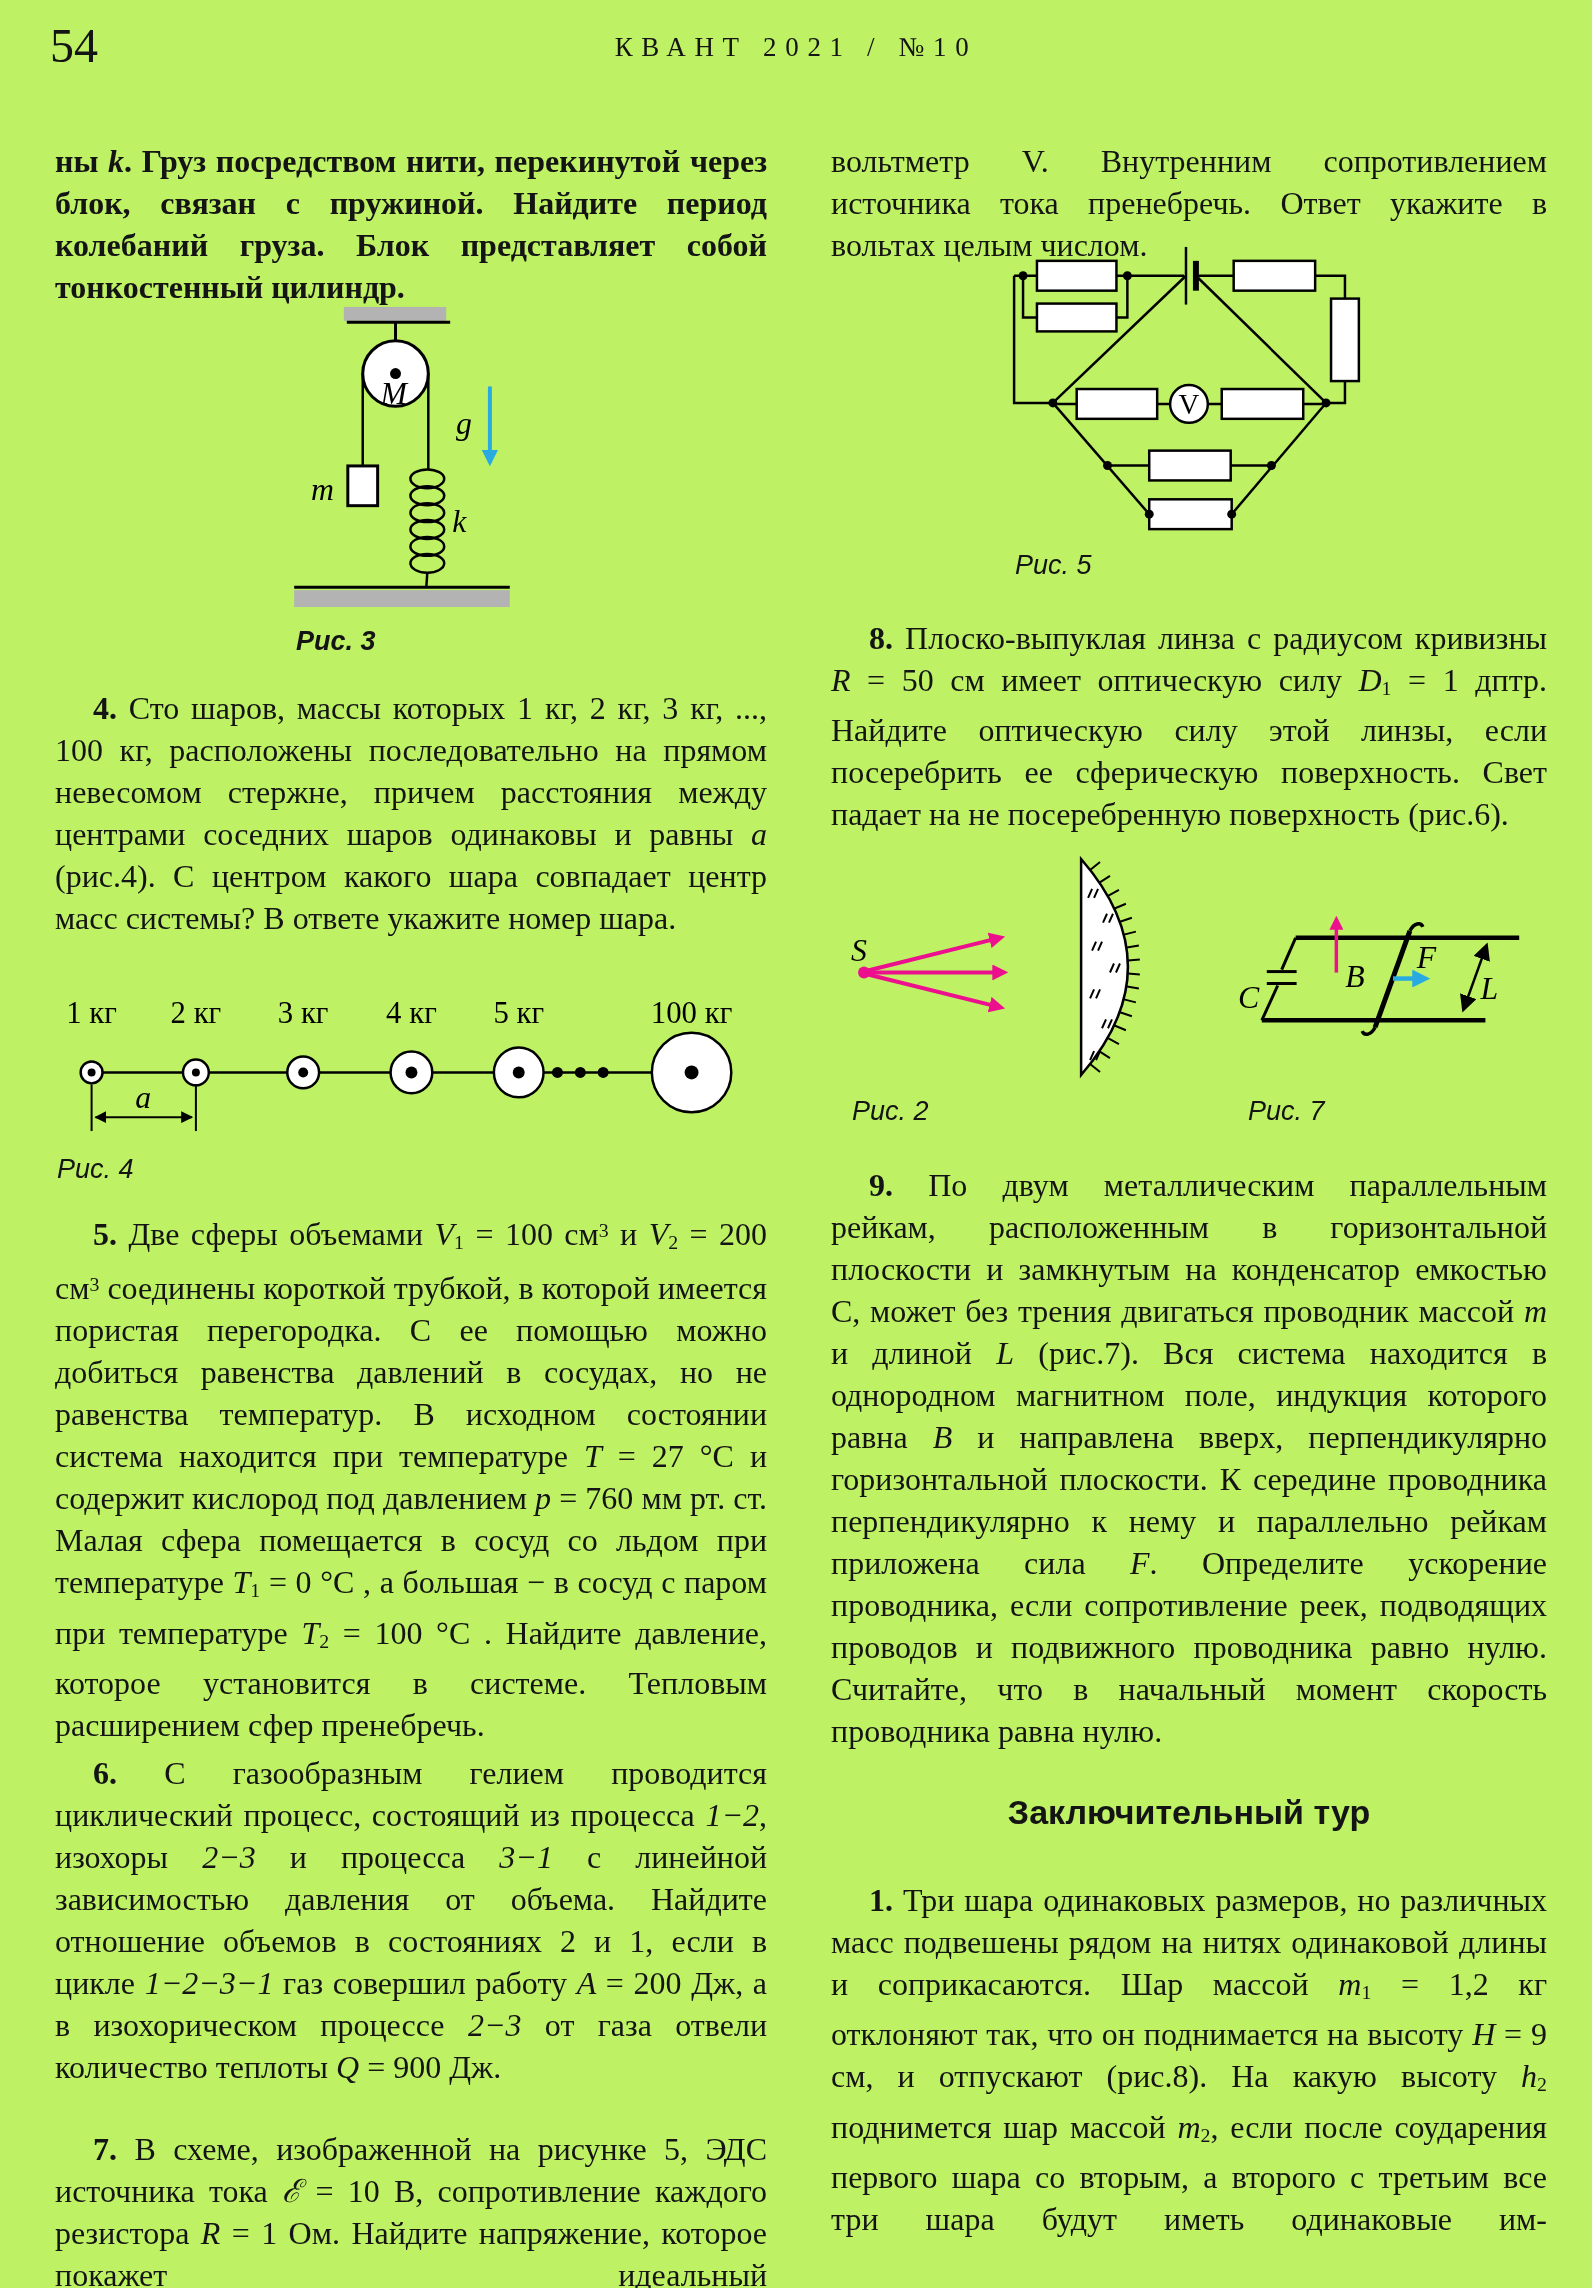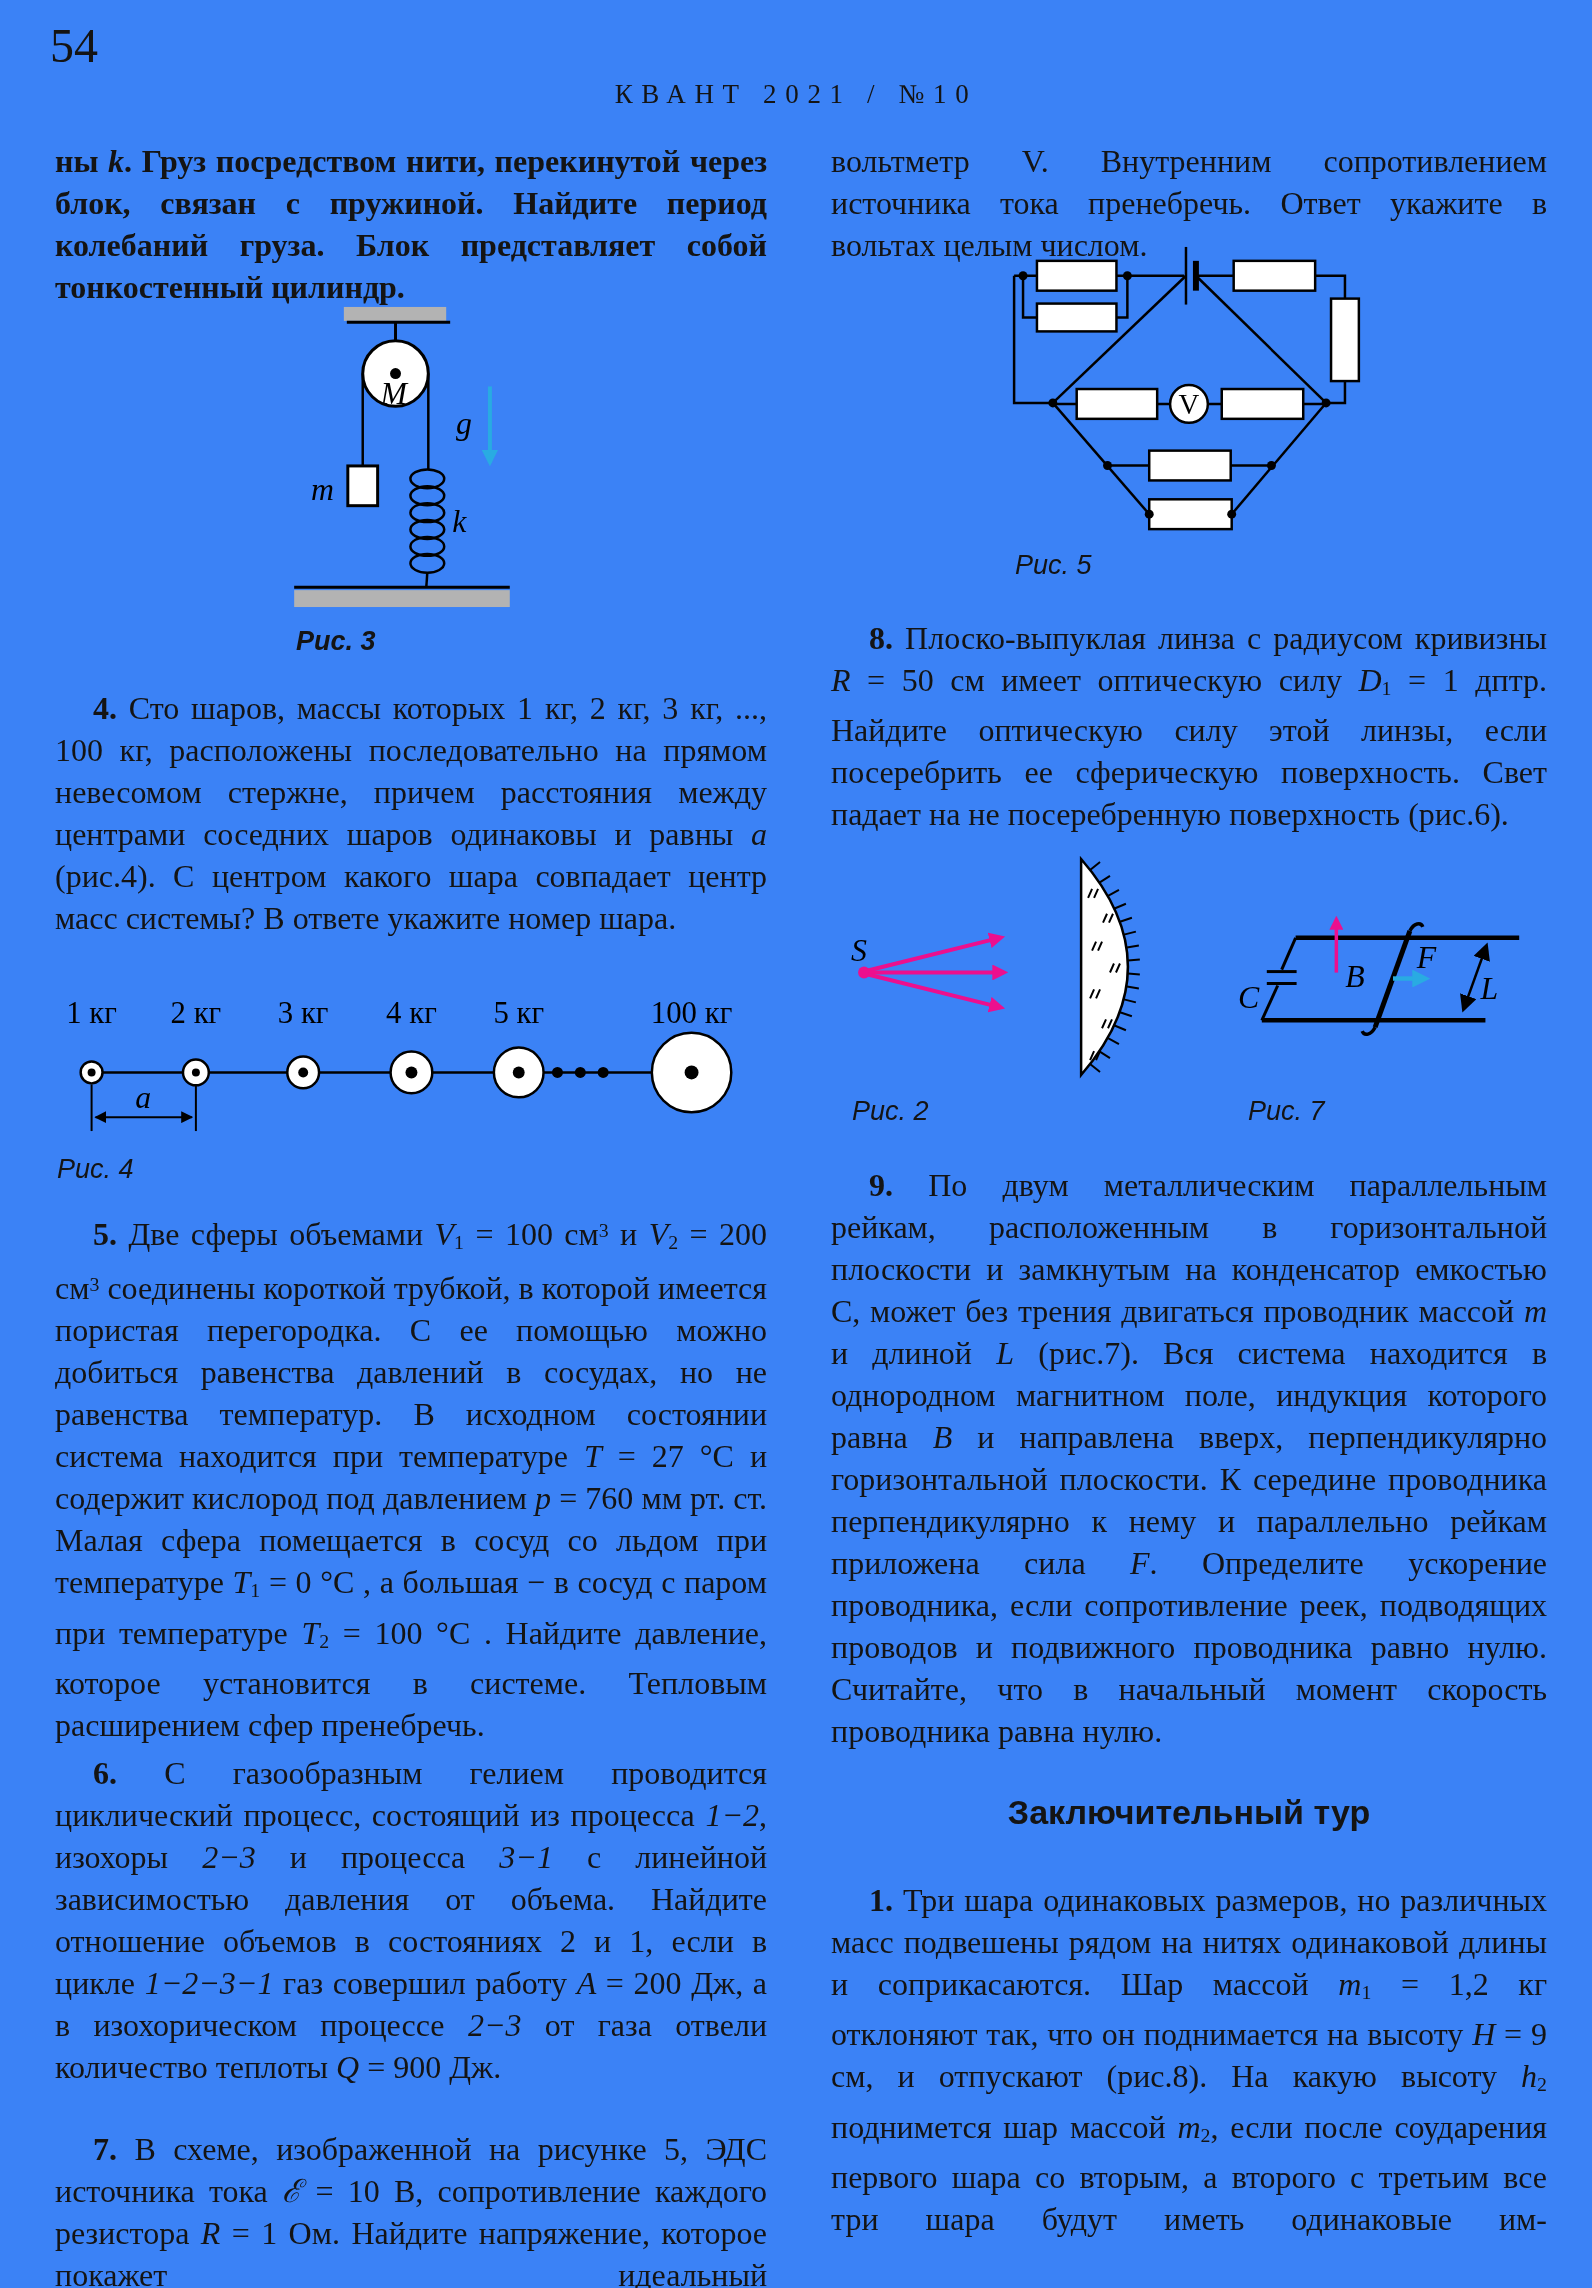--- a/index.html
+++ b/index.html
@@ -1,20 +1,20 @@
 <!DOCTYPE html>
 <html><head>
 <meta charset="utf-8">
 <style>
   html,body{margin:0;padding:0;background:#e8e8e8;}
-  #page{position:relative;width:1592px;height:2289px;background:#3b82f6;overflow:hidden;
+  #page{position:relative;width:1592px;height:2289px;background:#bef264;overflow:hidden;
         font-family:"Liberation Serif","DejaVu Serif",serif;color:#141414;}
   .pagenum{position:absolute;left:50px;top:18px;font-size:48px;font-weight:normal;}
   .journal{position:absolute;left:0;top:32px;width:1592px;text-align:center;
-           font-size:27px;letter-spacing:0.32em;margin-top:47px;}
+           font-size:27px;letter-spacing:0.32em;}
   .par{position:absolute;font-size:32px;line-height:42px;text-align:justify;}
   .ind{text-indent:38px;}
   .jlast{text-align-last:justify;}
   .r-b{font-weight:bold;}
   .r-i{font-style:italic;}
   .r-sub{font-size:0.62em;vertical-align:-0.22em;}
   .r-sup{font-size:0.62em;vertical-align:0.4em;}
   .figcap{position:absolute;font-family:"Liberation Sans","DejaVu Sans",sans-serif;
           font-style:italic;font-size:27px;}
   .sechead{position:absolute;font-family:"Liberation Sans","DejaVu Sans",sans-serif;

